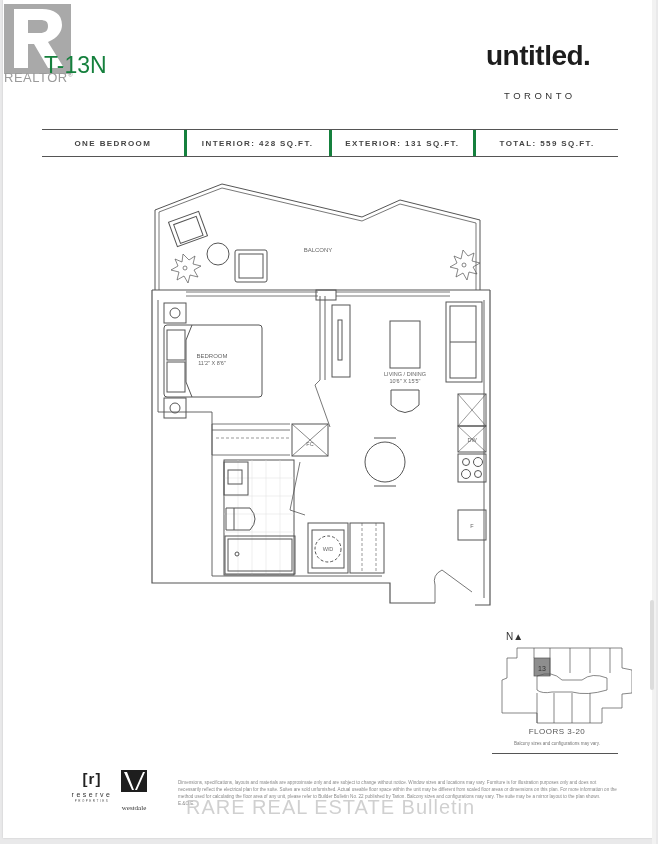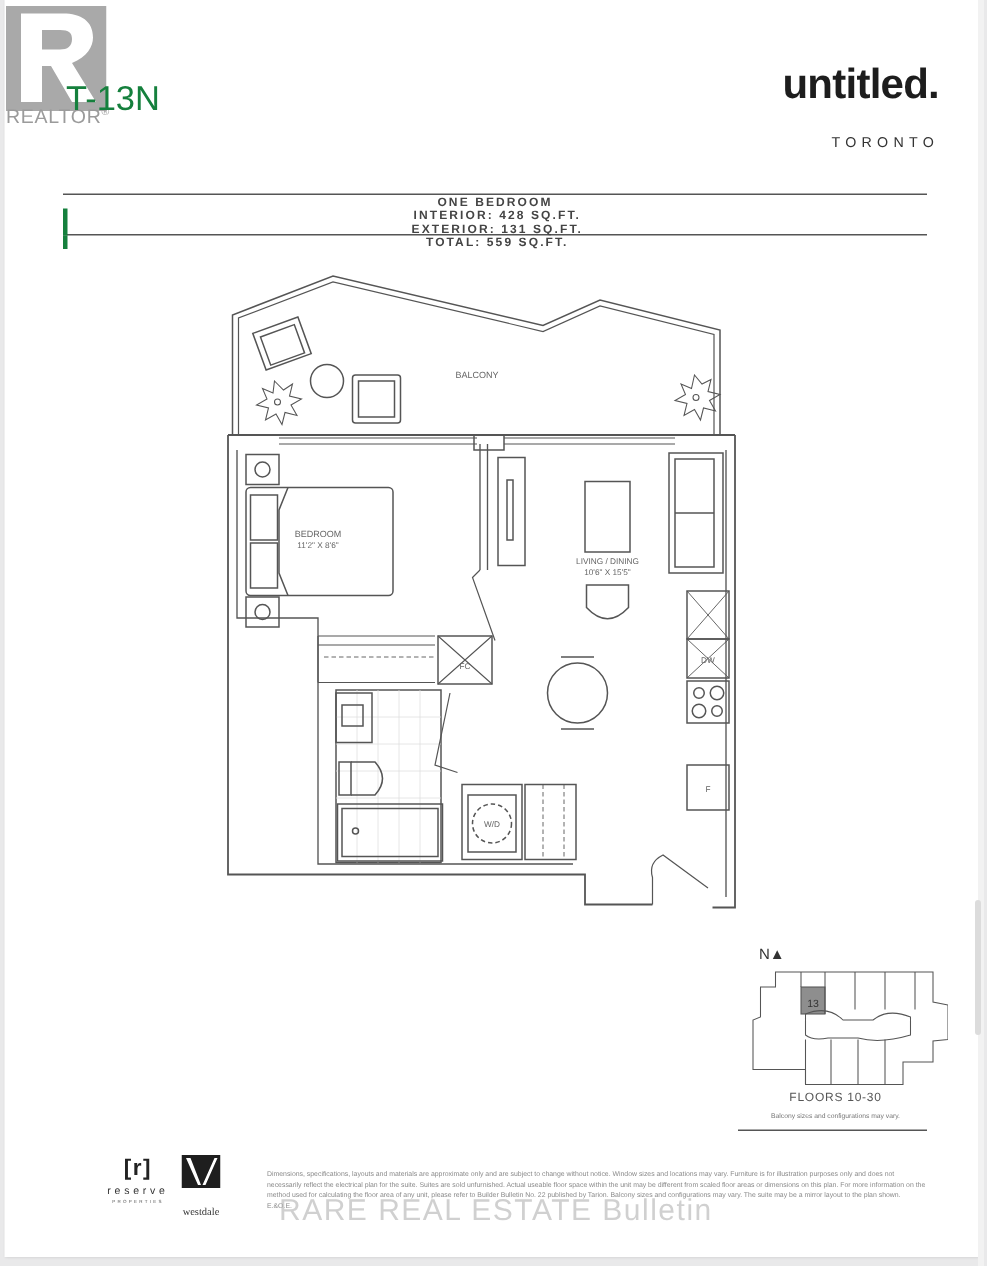--- a/index.html
+++ b/index.html
@@ -7,25 +7,25 @@
   body { font-family: "Liberation Sans", sans-serif; color: #1a1a1a; position: relative; }
   .page { position: absolute; left: 3px; top: 0; width: 650px; height: 838px; background: #ffffff; box-shadow: 0 0 2px rgba(0,0,0,0.15); }
   .scrollbar { position: absolute; right: 2px; top: 0; width: 4px; height: 844px; background: #f2f2f2; }
   .scrollbar-thumb { position: absolute; right: 2px; top: 600px; width: 4px; height: 90px; background: #dcdcdc; border-radius: 2px; }
 
   .realtor-logo { position: absolute; left: 4px; top: 4px; width: 67px; height: 70px; }
   .realtor-text { position: absolute; left: 4px; top: 70px; font-size: 13px; color: #9b9b9b; letter-spacing: 0.5px; font-family: "Liberation Sans", sans-serif; }
   .realtor-text sup { font-size: 7px; }
   .unit-title { position: absolute; left: 44px; top: 52px; font-size: 23px; font-weight: 400; color: #15803d; font-family: "Liberation Sans", sans-serif; }
 
-  .brand { position: absolute; left: 486px; top: 42px; width: 140px; text-align: right; }
+  .brand { position: absolute; left: 486px; top: 42px; width: 140px; text-align: left; }
   .brand-name { font-size: 28px; font-weight: 700; letter-spacing: -0.5px; color: #1d1d1d; line-height: 1; display: block; }
   .brand-city { font-size: 9.5px; letter-spacing: 3.5px; color: #333; margin-top: 20px; display: block; padding-left: 18px; }
 
-  .spec-bar { position: absolute; left: 42px; top: 129px; width: 576px; height: 28px; border-top: 1px solid #555; border-bottom: 1px solid #555; display: flex; flex-direction: column; }
+  .spec-bar { position: absolute; left: 42px; top: 129px; width: 576px; height: 28px; border-top: 1px solid #555; border-bottom: 1px solid #555; display: flex; }
   .spec-cell { flex: 1; display: flex; align-items: center; justify-content: center; font-size: 8px; font-weight: 700; letter-spacing: 1.4px; color: #444; border-left: 3px solid #15803d; }
   .spec-cell:first-child { border-left: none; }
 
   .plan { position: absolute; left: 150px; top: 180px; width: 360px; height: 430px; }
 
   .keyplan { position: absolute; left: 492px; top: 628px; width: 140px; height: 120px; }
   .north { position: absolute; left: 506px; top: 631px; font-size: 10px; color: #333; }
   .floors { position: absolute; left: 492px; top: 727px; width: 130px; text-align: center; font-size: 8px; color: #555; letter-spacing: 0.5px; }
   .keyplan-note { position: absolute; left: 492px; top: 741px; width: 130px; text-align: center; font-size: 4.5px; color: #777; }
   .divider-bottom { position: absolute; left: 492px; top: 753px; width: 126px; height: 1px; background: #555; }
@@ -177,21 +177,21 @@
 
 <div class="north">N▲</div>
 <svg class="keyplan" viewBox="0 0 140 120" fill="none" stroke="#555" stroke-width="0.7">
   <path d="M15 30 L25 30 L25 20 L130 20 L130 40 L140 42 L140 65 L130 66 L130 80 L110 80 L110 95 L45 95 L45 85 L10 85 L10 52 L15 50 Z"></path>
   <rect x="42" y="30" width="16" height="18" fill="#8e8e8e"></rect>
   <text x="50" y="43" font-size="7" fill="#333" stroke="none" text-anchor="middle" font-family="Liberation Sans, sans-serif">13</text>
   <path d="M42 30 L42 20 M58 20 L58 48 M78 20 L78 45 M98 20 L98 45 M118 20 L118 45"></path>
   <path d="M45 65 L45 95 M62 65 L62 95 M80 65 L80 95 M98 65 L98 95"></path>
   <path d="M45 48 Q60 42 70 52 L90 52 Q100 44 115 50 L115 62 Q95 68 80 64 L60 64 Q50 66 45 62 Z"></path>
 </svg>
-<div class="floors">FLOORS 10-30</div>
+<div class="floors">FLOORS 3-20</div>
 <div class="keyplan-note">Balcony sizes and configurations may vary.</div>
 <div class="divider-bottom"></div>
 
 <div class="reserve-logo">
   <span class="reserve-mark">[r]</span>
   <span class="reserve-name">reserve</span>
   <span class="reserve-sub">PROPERTIES</span>
 </div>
 <div class="westdale-logo">
   <svg class="westdale-mark" viewBox="0 0 26 22">

